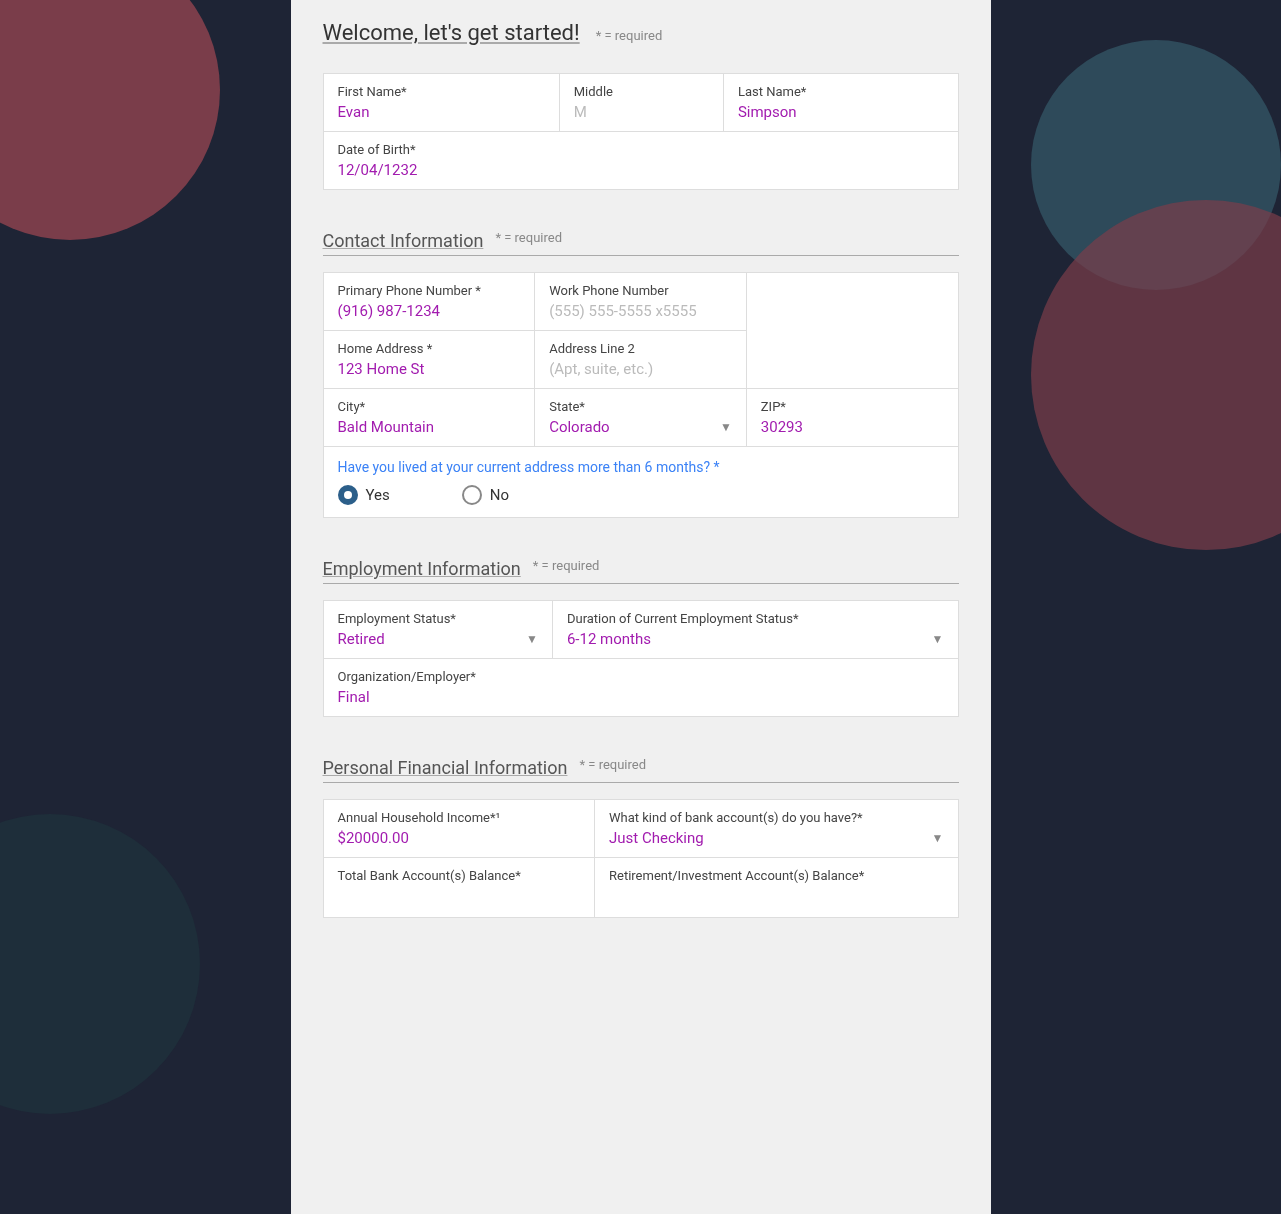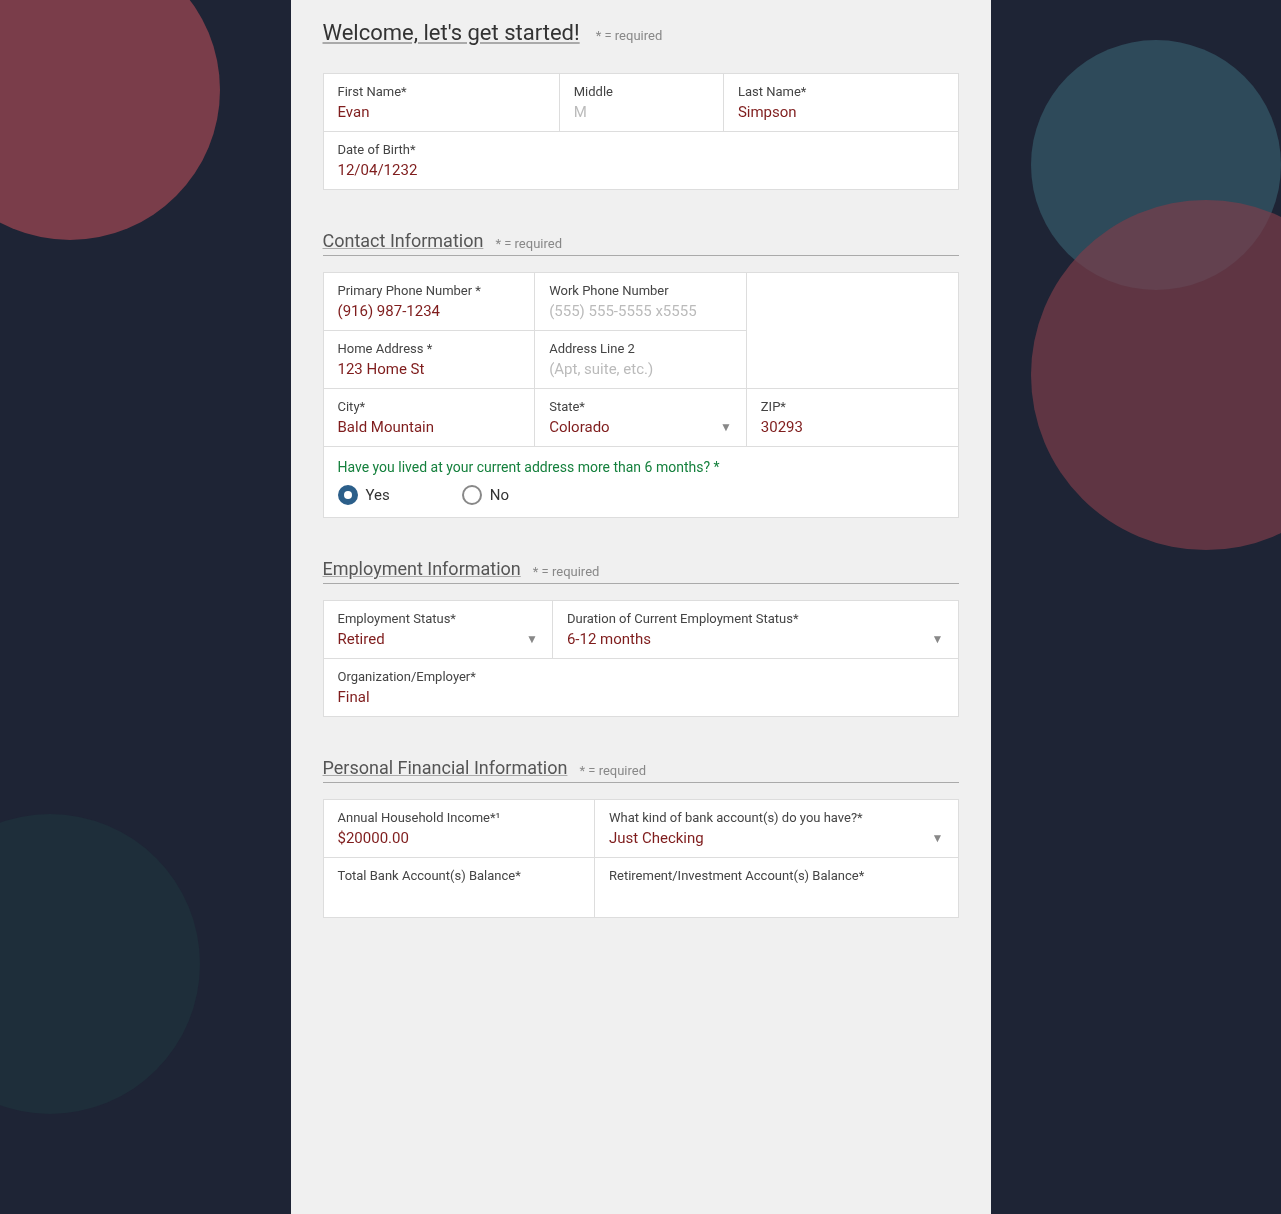--- a/index.html
+++ b/index.html
@@ -66,21 +66,21 @@
       padding: 20px 32px;
     }
 
     
     .section {
       margin-bottom: 40px;
     }
 
     .section-header {
       display: flex;
-      align-items: flex-end;
+      align-items: flex-start;
       gap: 12px;
       margin-bottom: 16px;
       padding-bottom: 4px;
       border-bottom: 1px solid #aaa;
     }
 
     .section-title {
       font-size: 18px;
       font-weight: 400;
       color: #555;
@@ -130,21 +130,21 @@
 
     .field-label {
       font-size: 13px;
       color: #444;
       margin-bottom: 4px;
       font-weight: 400;
     }
 
     .field-value {
       font-size: 15px;
-      color: #7f1d1d;
+      color: #a21caf;
     }
 
     .field-placeholder {
       font-size: 15px;
       color: #bbb;
     }
 
     
     .field-with-dropdown {
       display: flex;
@@ -195,21 +195,21 @@
       border-radius: 50%;
       background: white;
     }
 
     .live-at-address-row td {
       padding: 12px 14px;
     }
 
     .live-at-address-question {
       font-size: 14px;
-      color: #15803d;
+      color: #3b82f6;
       margin-bottom: 10px;
     }
   </style>
 </head>
 <body>
 
 <div class="bg-shapes">
   <div class="shape shape-1"></div>
   <div class="shape shape-2"></div>
   <div class="shape shape-3"></div>

